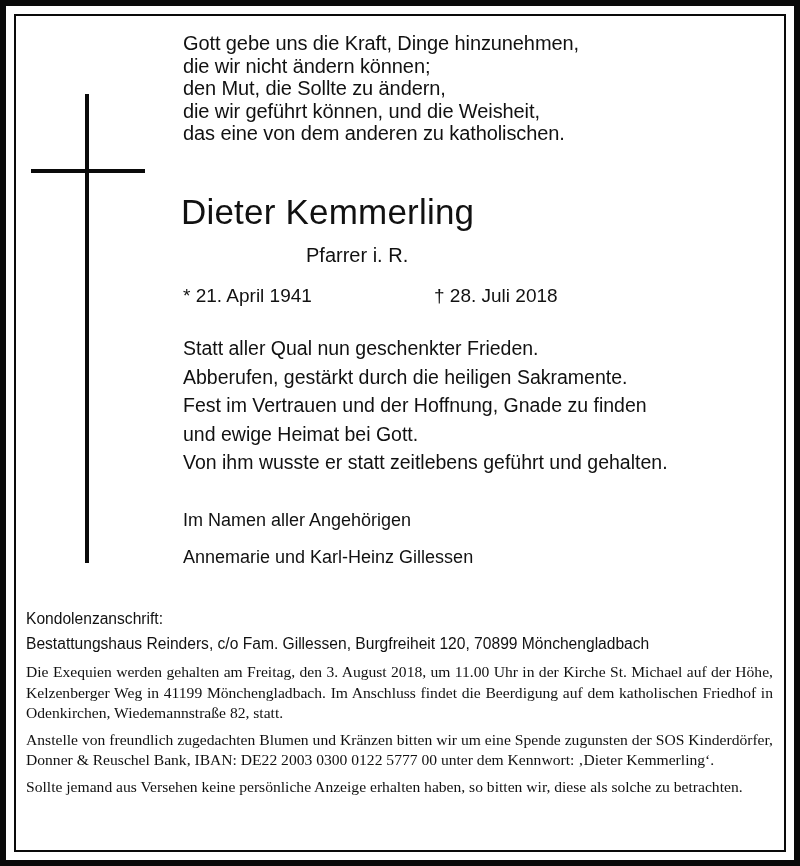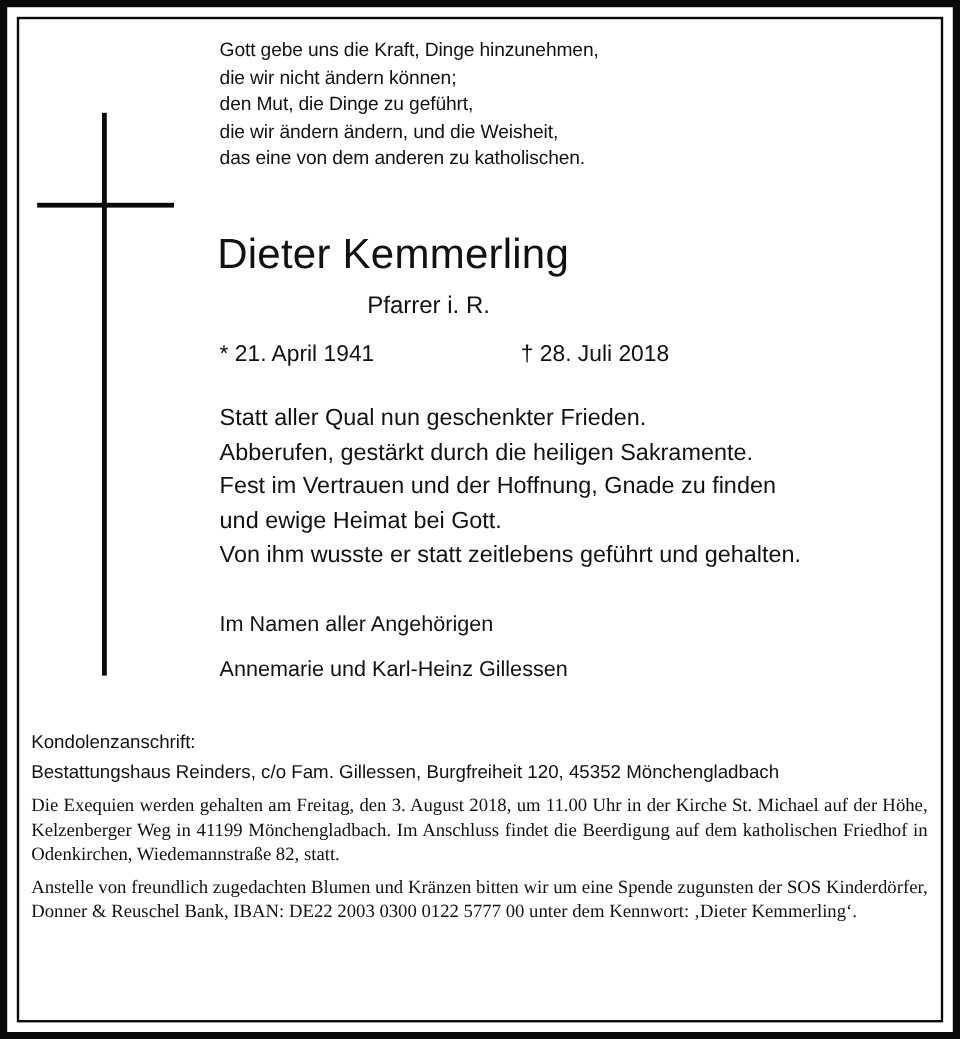--- a/index.html
+++ b/index.html
@@ -1,21 +1,21 @@
 <!DOCTYPE html>
 <html><head>
 <meta charset="utf-8">
 <style>
   html, body { margin:0; padding:0; background:#fff; }
   body { width:800px; height:866px; position:relative; overflow:hidden; font-family:"Liberation Sans", "DejaVu Sans", sans-serif; color:#111; }
   .frame-outer { position:absolute; left:0; top:0; width:800px; height:866px; box-sizing:border-box; border:6px solid #0a0a0a; background:#fff; }
   .frame-inner { position:absolute; left:8px; top:8px; right:8px; bottom:8px; border:2px solid #0a0a0a; background:#fff; }
   .cross-v { position:absolute; left:85px; top:94px; width:4px; height:469px; background:#0a0a0a; }
   .cross-h { position:absolute; left:31px; top:169px; width:114px; height:4px; background:#0a0a0a; }
-  .quote { position:absolute; left:183px; top:32px; font-size:16px; line-height:22.5px; letter-spacing:-0.1px; }
+  .quote { position:absolute; left:183px; top:32px; font-size:20px; line-height:22.5px; letter-spacing:-0.1px; }
   .quote div { white-space:nowrap; }
   .name { position:absolute; left:181px; top:188px; font-size:35px; line-height:48px; white-space:nowrap; letter-spacing:0.2px; }
   .title { position:absolute; left:306px; top:240px; font-size:20px; line-height:30px; white-space:nowrap; }
   .dates { position:absolute; left:183px; top:283px; font-size:19px; line-height:26px; white-space:nowrap; }
   .dates .death { position:absolute; left:251px; top:0; white-space:nowrap; }
   .verses { position:absolute; left:183px; top:334px; font-size:19.5px; line-height:28.6px; }
   .verses div { white-space:nowrap; }
   .signoff { position:absolute; left:183px; top:507px; font-size:18px; line-height:26px; white-space:nowrap; }
   .signers { position:absolute; left:183px; top:544px; font-size:18px; line-height:26px; white-space:nowrap; }
   .bottom { position:absolute; left:26px; right:27px; top:609px; font-size:15.6px; line-height:20.5px; }
@@ -32,22 +32,22 @@
 </div>
 
 <div>
   <div class="cross-v"></div>
   <div class="cross-h"></div>
 </div>
 
 <div class="quote">
   <div>Gott gebe uns die Kraft, Dinge hinzunehmen,</div>
   <div>die wir nicht ändern können;</div>
-  <div>den Mut, die Dinge zu geführt,</div>
-  <div>die wir ändern ändern, und die Weisheit,</div>
+  <div>den Mut, die Sollte zu ändern,</div>
+  <div>die wir geführt können, und die Weisheit,</div>
   <div>das eine von dem anderen zu katholischen.</div>
 </div>
 
 <div class="name">Dieter Kemmerling</div>
 <div class="title">Pfarrer i. R.</div>
 
 <div class="dates">
   <span>* 21. April 1941</span>
   <span class="death">† 28. Juli 2018</span>
 </div>
@@ -58,16 +58,17 @@
   <div>Fest im Vertrauen und der Hoffnung, Gnade zu finden</div>
   <div>und ewige Heimat bei Gott.</div>
   <div>Von ihm wusste er statt zeitlebens geführt und gehalten.</div>
 </div>
 
 <div class="signoff">Im Namen aller Angehörigen</div>
 <div class="signers">Annemarie und Karl-Heinz Gillessen</div>
 
 <div class="bottom">
   <p class="cond-label">Kondolenzanschrift:</p>
-  <p class="cond-addr">Bestattungshaus Reinders, c/o Fam. Gillessen, Burgfreiheit 120, 45352 Mönchengladbach</p>
+  <p class="cond-addr">Bestattungshaus Reinders, c/o Fam. Gillessen, Burgfreiheit 120, 70899 Mönchengladbach</p>
   <p class="para">Die Exequien werden gehalten am Freitag, den 3. August 2018, um 11.00 Uhr in der Kirche St. Michael auf der Höhe, Kelzenberger Weg in 41199 Mönchengladbach. Im Anschluss findet die Beerdigung auf dem katholischen Friedhof in Odenkirchen, Wiedemannstraße 82, statt.</p>
   <p class="para">Anstelle von freundlich zugedachten Blumen und Kränzen bitten wir um eine Spende zugunsten der SOS Kinderdörfer, Donner &amp; Reuschel Bank, IBAN: DE22 2003 0300 0122 5777 00 unter dem Kennwort: ‚Dieter Kemmerling‘.</p>
+  <p class="para">Sollte jemand aus Versehen keine persönliche Anzeige erhalten haben, so bitten wir, diese als solche zu betrachten.</p>
 </div>
 
 </body></html>

